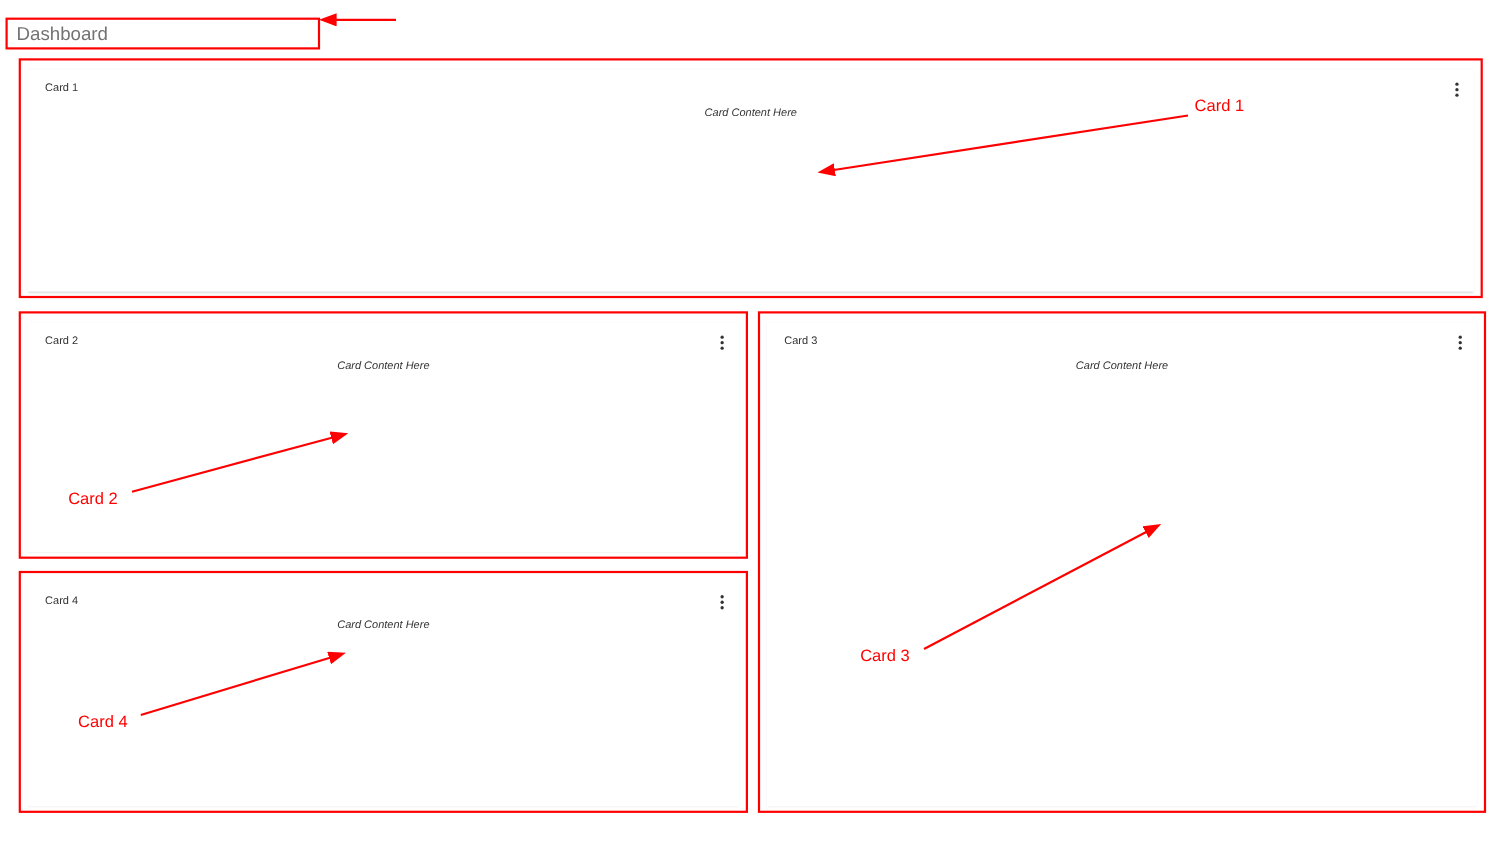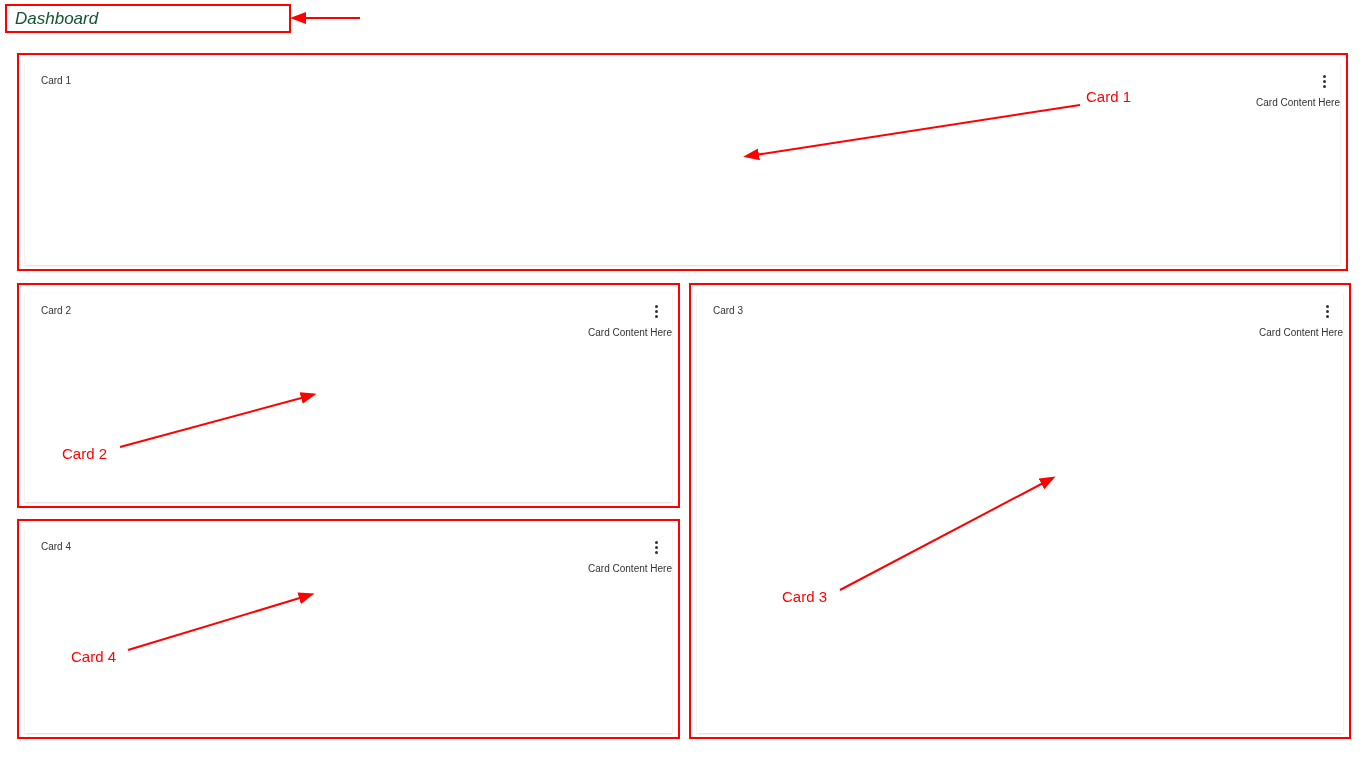--- a/index.html
+++ b/index.html
@@ -10,28 +10,27 @@
     body {
       font-family: Arial, Helvetica, sans-serif;
       background: #ffffff;
       width: 1365px;
       height: 766px;
       position: relative;
     }
     .page-title {
       position: absolute;
       left: 5px;
-      top: 4px;
+      top: 16px;
       width: 286px;
       height: 29px;
       border: 2px solid #ff0000;
       padding: 3px 8px;
       font-size: 17px;
-      color: #14532d;
-      font-style: italic;
+      color: #737373;
     }
     .card {
       position: absolute;
       border: 2px solid #ff0000;
       background: #fff;
     }
     .card-inner {
       position: absolute;
       left: 6px;
       right: 6px;
@@ -45,23 +44,24 @@
       left: 16px;
       top: 12px;
       font-size: 10px;
       color: #333;
     }
     .card-content {
       position: absolute;
       left: 0;
       right: 0;
       top: 34px;
-      text-align: right;
+      text-align: center;
       font-size: 10px;
       color: #333;
+      font-style: italic;
     }
     .more-icon {
       position: absolute;
       right: 8px;
       top: 10px;
       width: 16px;
       height: 16px;
       display: flex;
       flex-direction: column;
       align-items: center;

